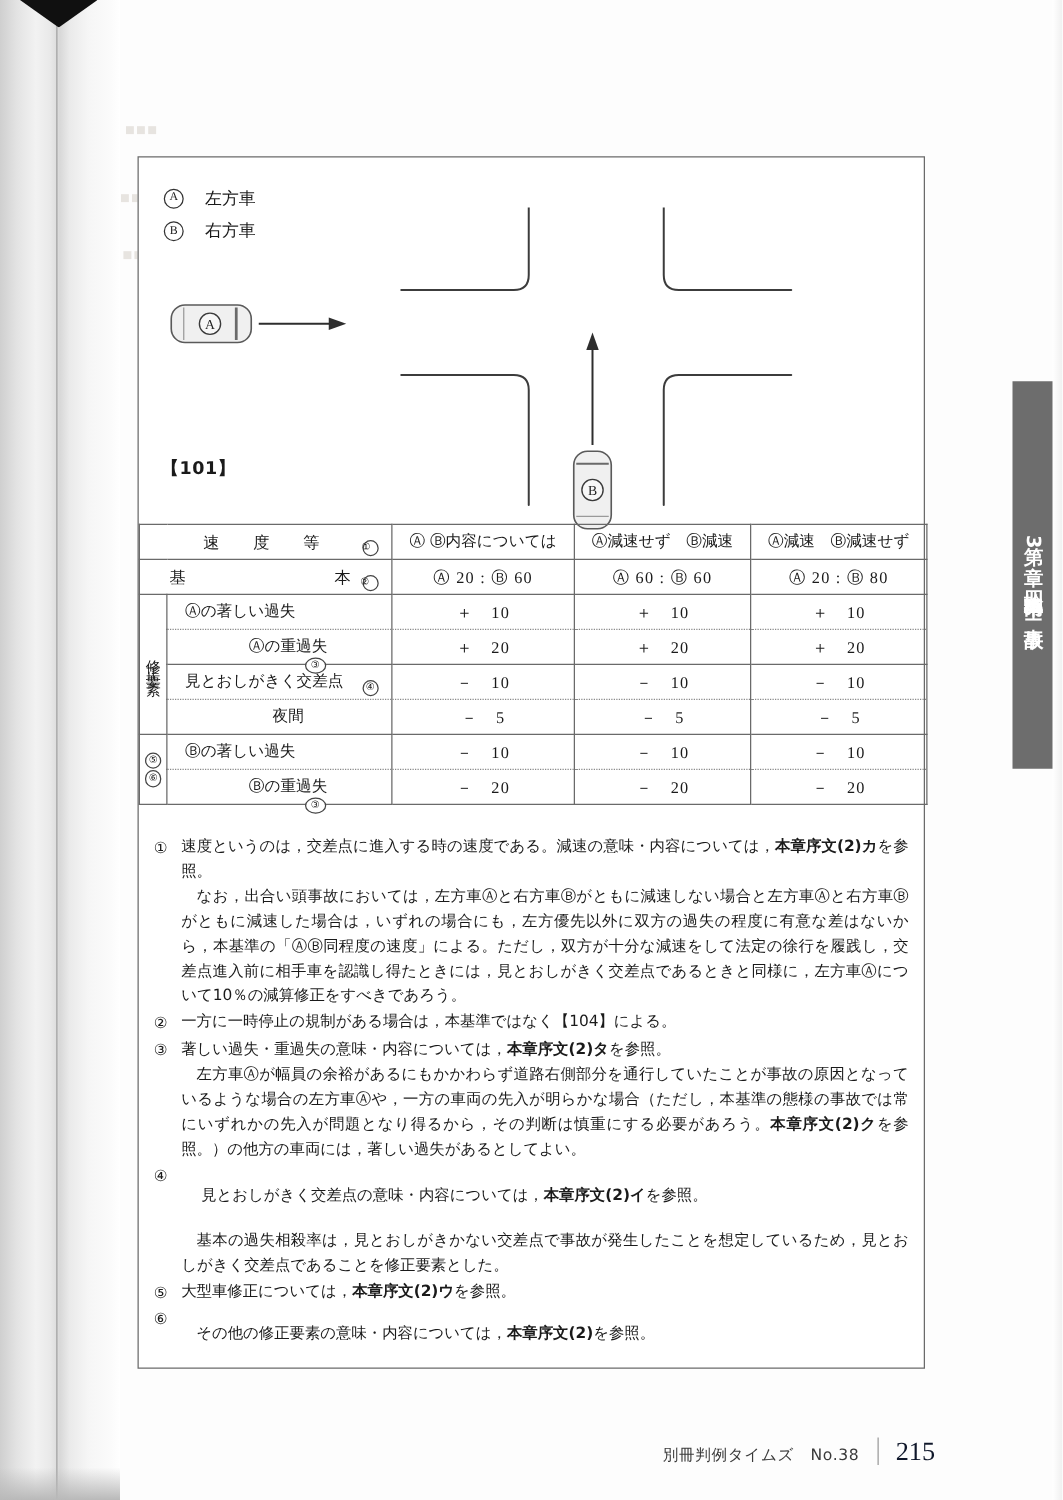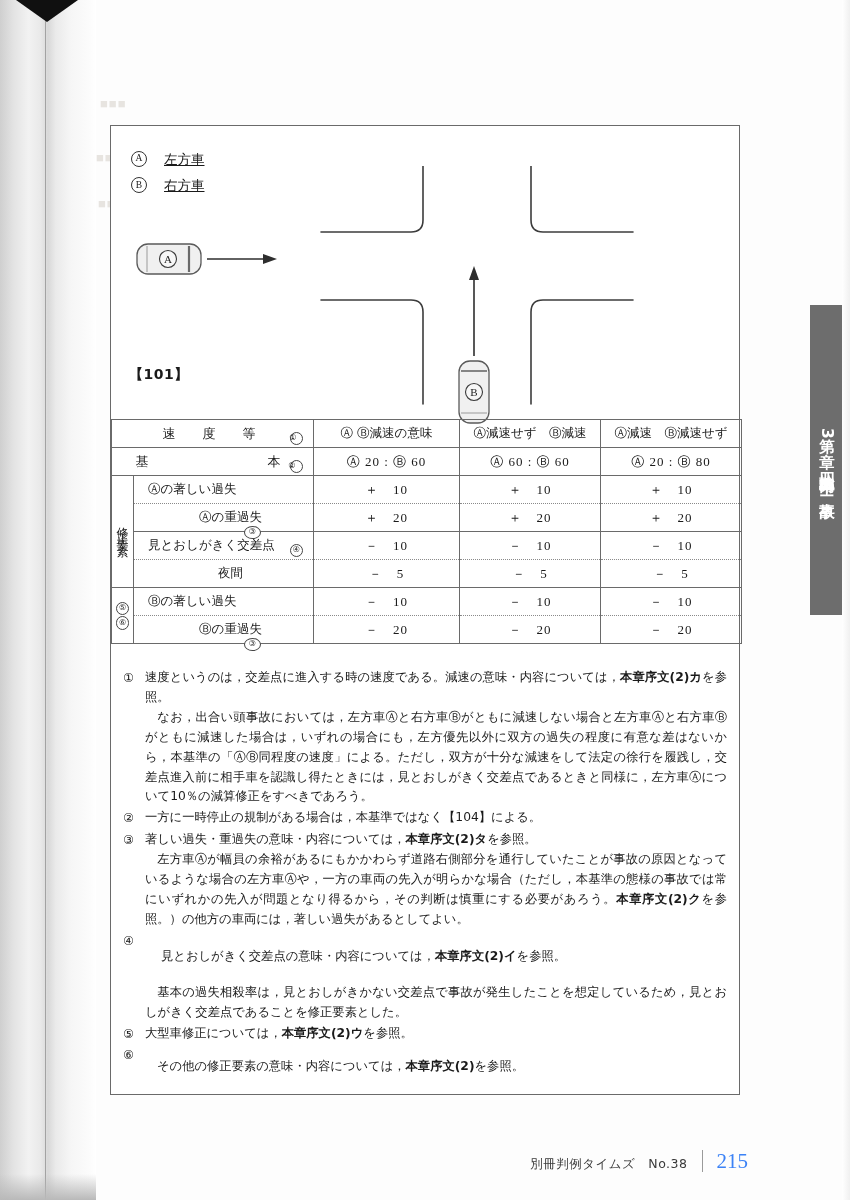--- a/index.html
+++ b/index.html
@@ -80,21 +80,21 @@
     display:inline-flex;align-items:center;justify-content:center;
     width:14px;height:14px;border:1px solid #333;border-radius:50%;
     font-size:9.5px;line-height:1;font-family:"Liberation Serif",serif;
     vertical-align:middle;
   }
   .circ-sm{
     display:inline-flex;align-items:center;justify-content:center;
     width:11.5px;height:11.5px;border:1px solid #444;border-radius:50%;
     font-size:8px;line-height:1;vertical-align:middle;
   }
-  .jp{font-family:"DejaVu Sans","Liberation Sans",sans-serif;text-decoration:underline;}
+  .jp{font-family:"DejaVu Sans","Liberation Sans",sans-serif;}
 
   
   #diagram{position:absolute;left:0;top:40px;width:630px;height:260px;}
 
   
   #case-no{
     position:absolute;left:18px;top:240px;
     font-family:"DejaVu Sans","Liberation Sans",sans-serif;
     font-size:14px;font-weight:bold;letter-spacing:.5px;
   }
@@ -176,21 +176,21 @@
   #footer .src{
     font-family:"DejaVu Sans","Liberation Sans",sans-serif;
     font-size:12.5px;color:#3a3a3a;letter-spacing:.5px;
   }
   #footer .divider{
     width:1px;height:22px;background:#9a9a9a;margin:0 14px;
     position:relative;top:4px;
   }
   #footer .pageno{
     font-family:"Liberation Serif","DejaVu Serif",serif;
-    font-size:21px;color:#3b82f6;
+    font-size:21px;color:#0f172a;
   }
 </style>
 </head>
 <body>
 
 <div id="page-scan">
   <div class="gutter"></div>
   <div class="gutter-line"></div>
   <div class="gutter-wedge"></div>
   <div class="gutter-bottom"></div>
@@ -265,21 +265,21 @@
       <col style="width:146px">
         <col style="width:141px">
         <col style="width:141px">
     </colgroup>
     <tbody>
 
       <tr>
         <td colspan="2" class="hdr-speed">
           <span>速　度　等</span><span class="circ-sm note-ref">①</span>
         </td>
-        <td class="hdr-cell">Ⓐ Ⓑ減速の意味</td>
+        <td class="hdr-cell">Ⓐ Ⓑ内容については</td>
         <td class="hdr-cell">Ⓐ減速せず　Ⓑ減速</td>
         <td class="hdr-cell">Ⓐ減速　Ⓑ減速せず</td>
       </tr>
 
       <tr>
         <td colspan="2" class="hdr-speed" style="letter-spacing:9px">
           <span>基　　　　　本</span><span class="circ-sm note-ref">②</span>
         </td>
         <td class="val">
           <span>Ⓐ 20</span>

